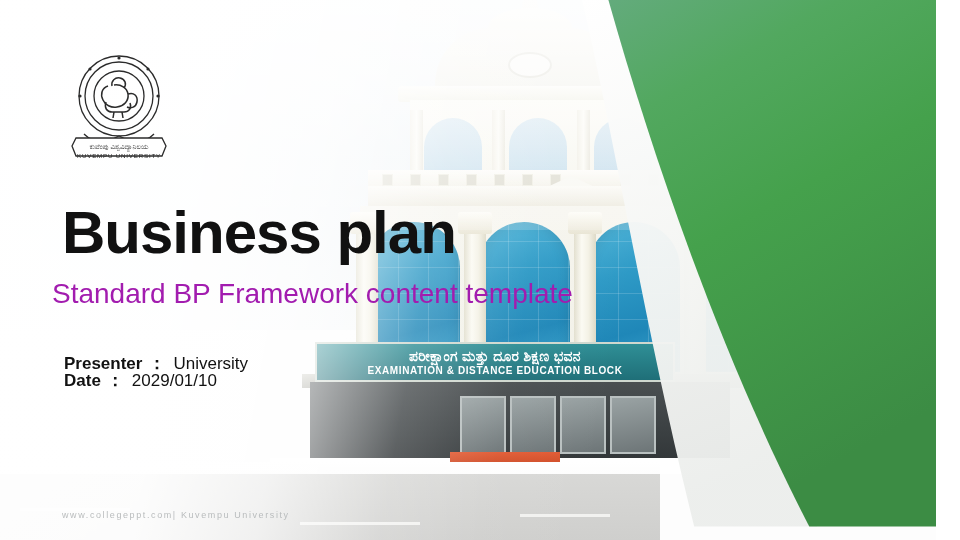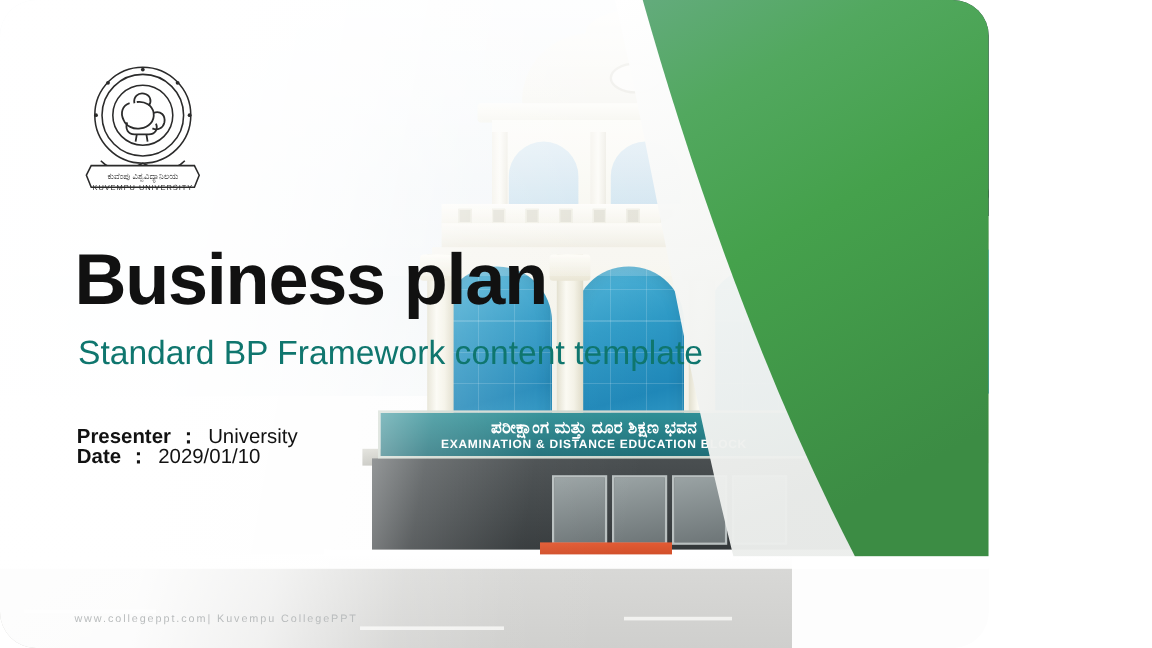--- a/index.html
+++ b/index.html
@@ -4,24 +4,23 @@
 <style>
   * { margin:0; padding:0; box-sizing:border-box; }
   html, body {
     width:960px; height:540px;
     overflow:hidden;
     background:#ffffff;
     font-family:"Liberation Sans", sans-serif;
   }
   #slide {
     position:relative;
-    width:824px; height:540px;
+    width:936px; height:540px;
     overflow:hidden;
     background:#fdfdfd;
-    border-radius:30px;
   }
 
   
   .photo { position:absolute; inset:0; overflow:hidden; }
 
   
   .sky {
     position:absolute; left:0; top:0; width:960px; height:330px;
     background:linear-gradient(180deg,#f2f6f8 0%, #eef3f6 45%, #f7f9fa 100%);
   }
@@ -210,22 +209,22 @@
 
   
   .logo { position:absolute; left:58px; top:42px; width:122px; height:126px; }
 
   .title {
     position:absolute; left:62px; top:203px;
     font-size:60px; font-weight:bold; color:#111111;
     letter-spacing:-1px; line-height:1;
   }
   .subtitle {
-    position:absolute; left:65px; top:280px;
-    font-size:28px; color:#0f766e; line-height:1;
+    position:absolute; left:52px; top:280px;
+    font-size:28px; color:#a21caf; line-height:1;
   }
   .meta { position:absolute; left:64px; top:355px; line-height:1; }
   .meta-row { display:flex; align-items:baseline; font-size:17px; color:#121212; }
   .meta-row + .meta-row { }
   .meta-label { font-weight:bold; }
   .meta-sep { font-weight:bold; margin:0 2px 0 6px; }
   .meta-val { margin-left:6px; }
 
   .footer {
     position:absolute; left:62px; top:510px;
@@ -390,15 +389,15 @@
       <span class="meta-sep">：</span>
       <span class="meta-val">University</span>
     </div>
     <div class="meta-row">
       <span class="meta-label">Date</span>
       <span class="meta-sep">：</span>
       <span class="meta-val">2029/01/10</span>
     </div>
   </div>
 
-  <div class="footer">www.collegeppt.com| Kuvempu CollegePPT</div>
+  <div class="footer">www.collegeppt.com| Kuvempu University</div>
 
 </div>
 
 </body></html>

